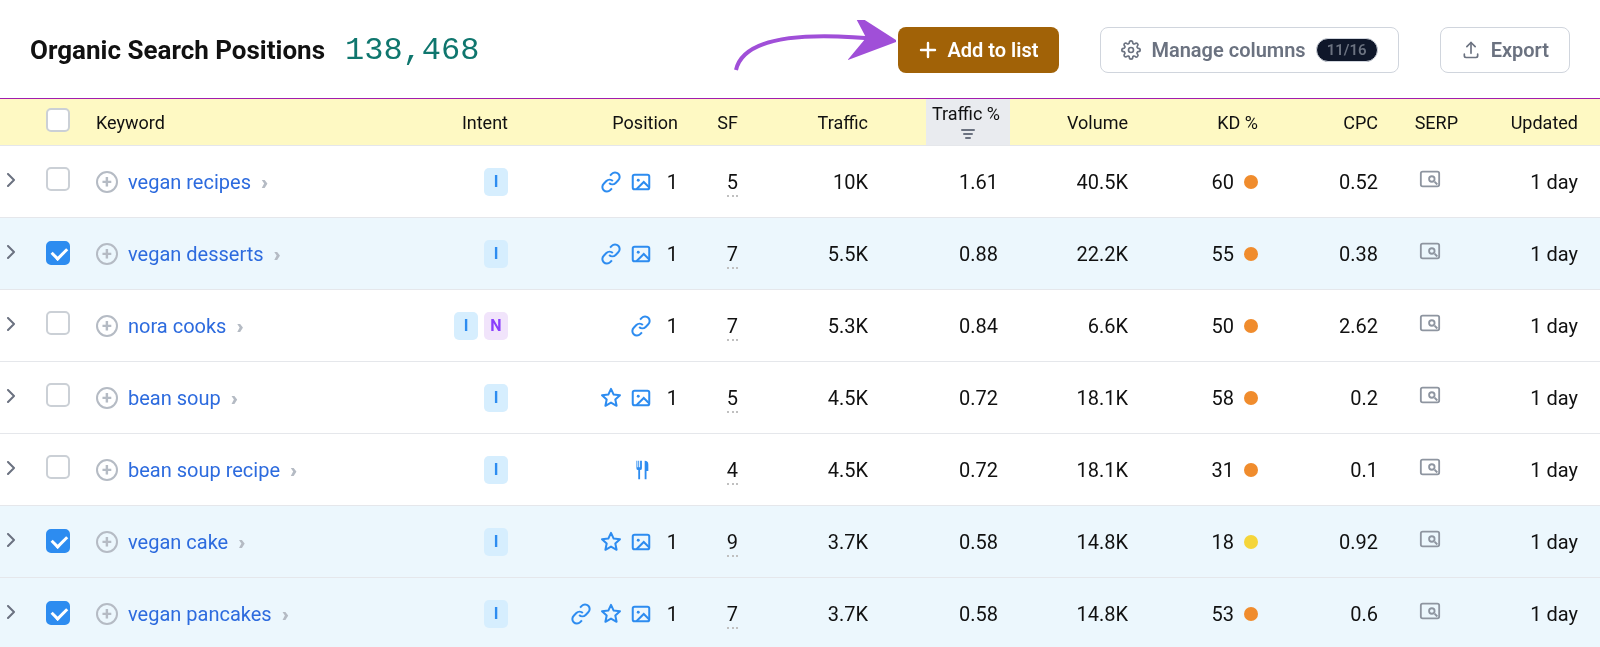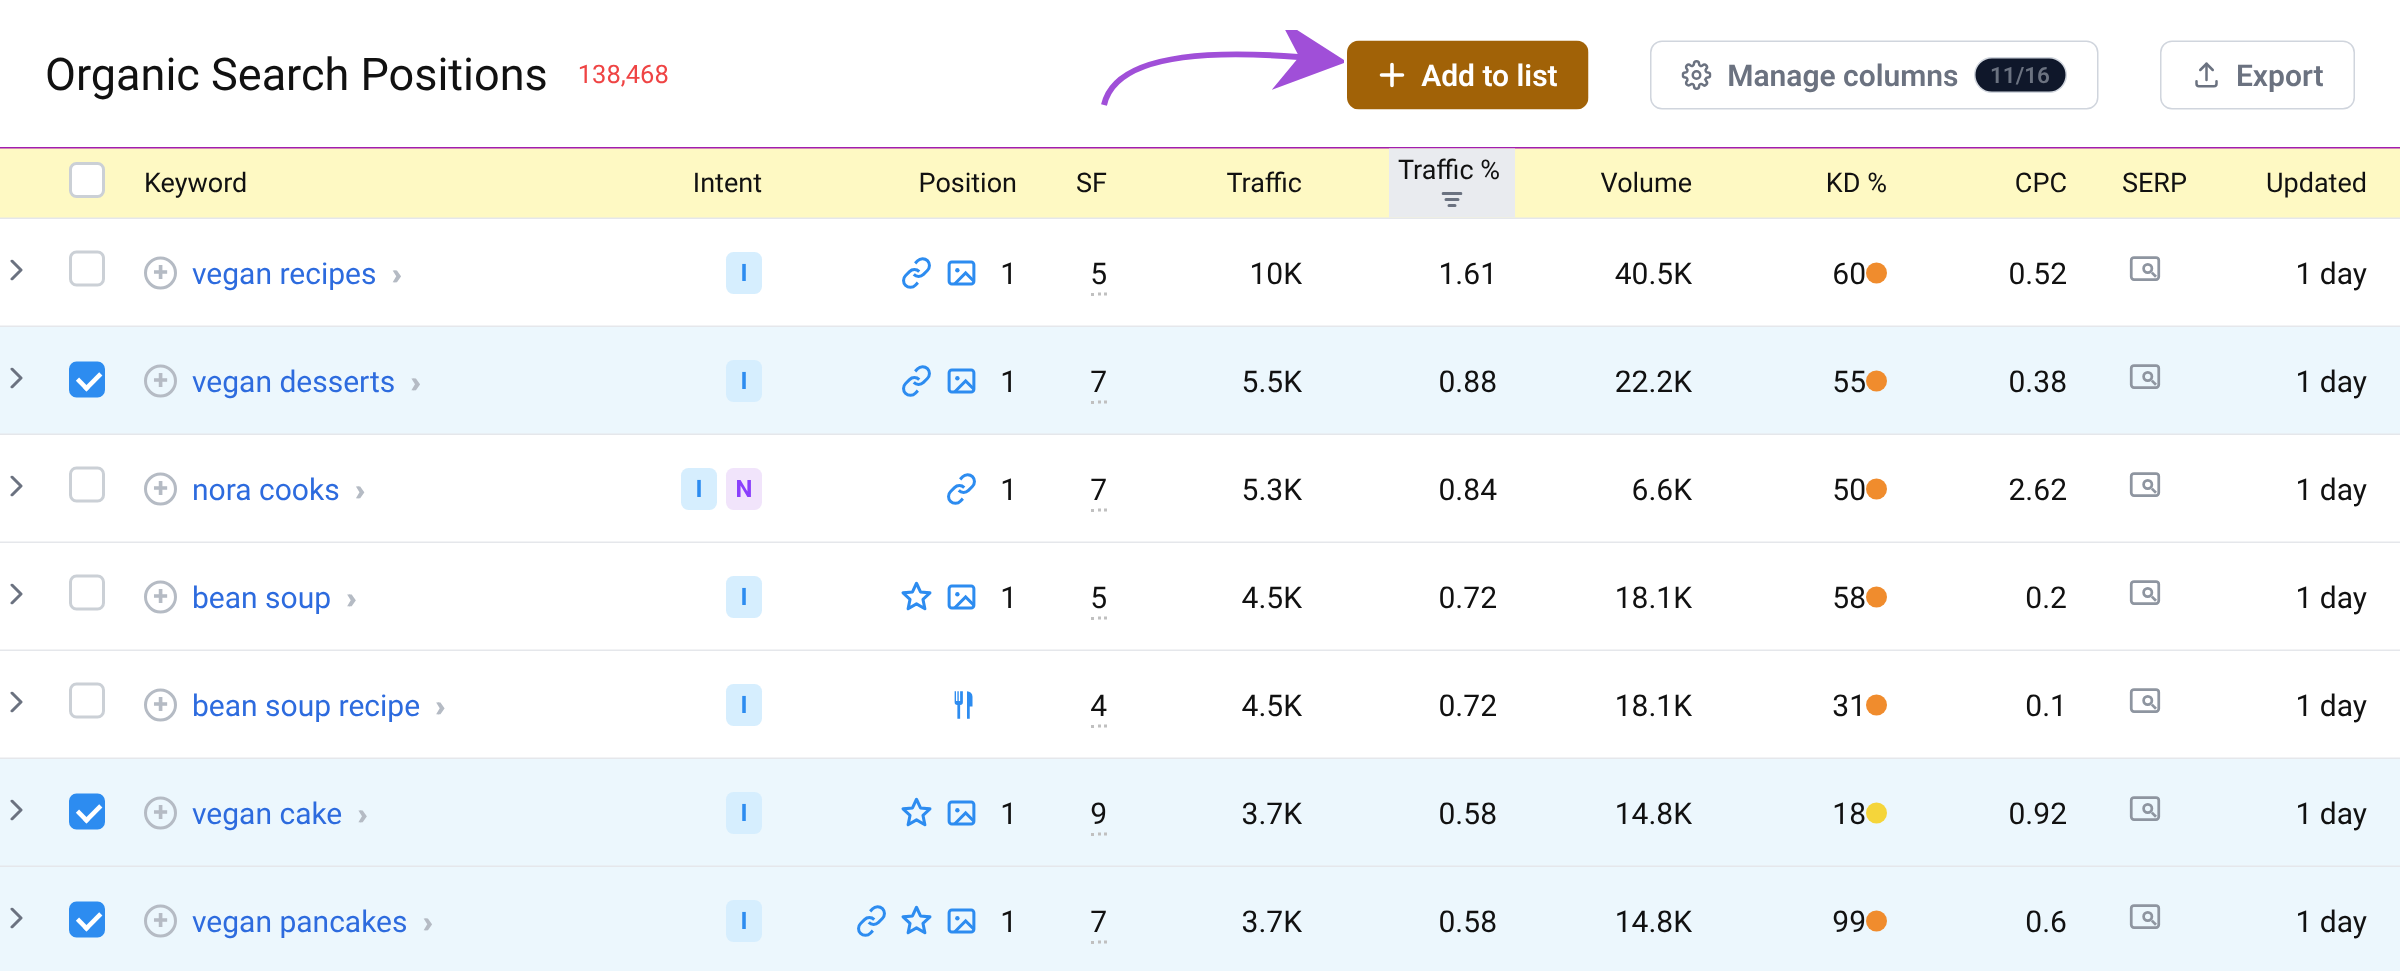--- a/index.html
+++ b/index.html
@@ -11,28 +11,29 @@
     background: #fff;
     width: 1600px;
   }
   .topbar {
     display: flex;
     align-items: center;
     padding: 20px 30px 18px 30px;
     gap: 12px;
   }
   .title {
-    font-size: 30px;
+    font-size: 26px;
+    font-weight: 700;
+    margin-right: 8px;
+  }
+  .count {
+    font-size: 32px;
+    color: #0f766e;
     font-weight: 400;
-    margin-right: 8px;
-  }
-  .count {
-    font-size: 17px;
-    color: #ef4444;
-    font-weight: 400;
+    font-family: Liberation Mono, monospace;
   }
   .spacer { flex: 1 1 auto; }
   .arrow-svg { width: 170px; height: 60px; margin-right: -10px; }
 
   .btn {
     display: inline-flex;
     align-items: center;
     gap: 10px;
     border-radius: 8px;
     padding: 10px 20px;
@@ -158,21 +159,21 @@
   .intent-I { background: #d6eefe; color: #2d8cf0; }
   .intent-N { background: #f1e4fb; color: #8a3ffc; }
 
   .pos-cell { display: flex; gap: 8px; justify-content: flex-end; align-items: center; padding-right: 6px;}
   .pos-icon { color: #2d8cf0; display:inline-flex; }
   .pos-val { font-size: 20px; width: 18px; text-align: right;}
 
   .sf-cell { text-align: right; }
   .sf-val { border-bottom: 2px dotted #c0c0c0; padding-bottom: 1px;}
 
-  .kd-cell { display:flex; justify-content:flex-end; align-items:center; gap:0;}
+  .kd-cell { display:flex; justify-content:flex-end; align-items:center; gap:10px;}
   .kd-dot { width: 14px; height: 14px; border-radius: 50%; }
   .kd-orange { background: #f08c2d; }
   .kd-yellow { background: #f5d53a; }
 
   .serp-cell { display:flex; justify-content:center; }
   .serp-icon { color: #8e95a0; }
 
   .gear-icon, .export-icon, .plus-icon { display:inline-flex; }
 
   .sort-icon { margin-left:4px; }
@@ -520,21 +521,21 @@
               <use href="#i-image"></use>
             </svg>
           </span>
           <span class="pos-val">1</span>
         </div>
     <div class="right sf-cell"><span class="sf-val">7</span></div>
     <div class="right">3.7K</div>
     <div class="right">0.58</div>
     <div class="right">14.8K</div>
     <div class="right kd-cell">
-          <span>99</span>
+          <span>53</span>
           <span class="kd-dot kd-orange"></span>
         </div>
     <div class="right">0.6</div>
     <div class="serp-cell">
           <span class="serp-icon"><svg width="26" height="22">
               <use href="#i-serp"></use>
             </svg></span>
         </div>
     <div class="right">1 day</div>
   </div>

